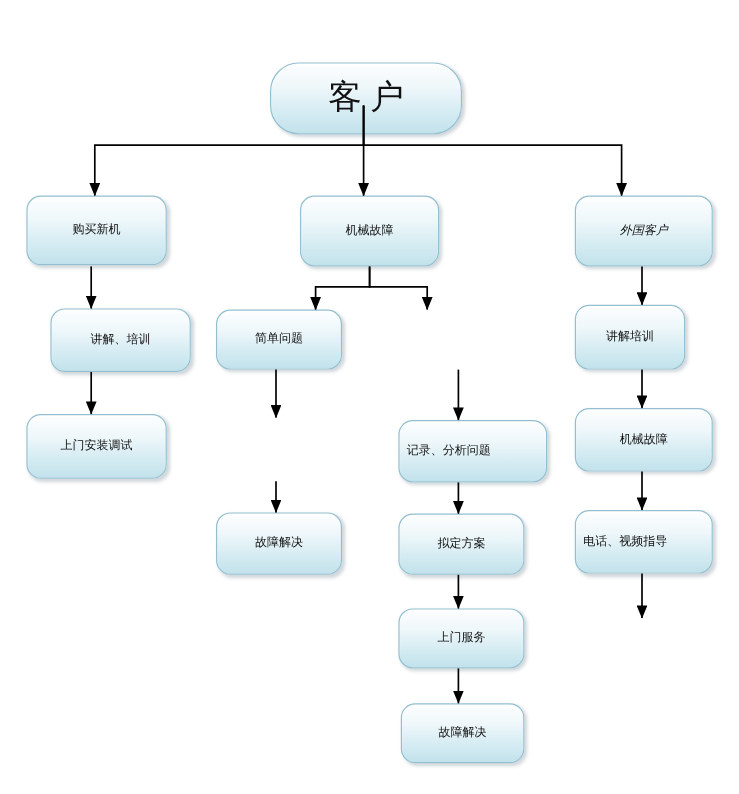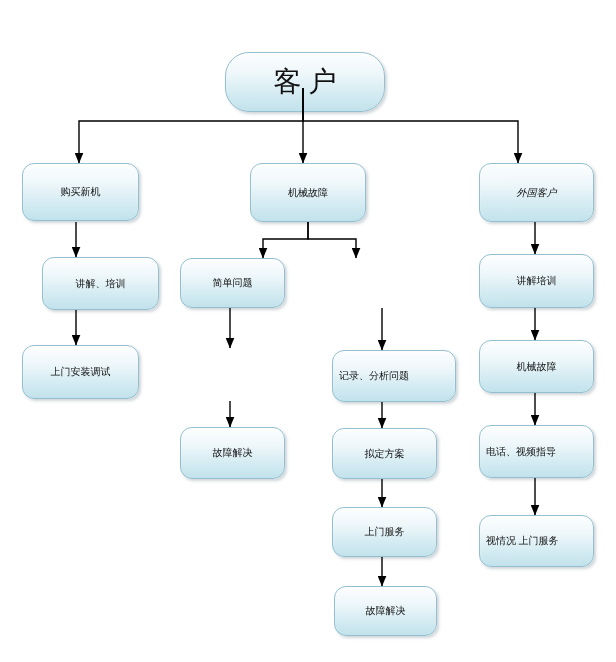--- a/index.html
+++ b/index.html
@@ -121,25 +121,22 @@
     </div>
     <div class="node" style="left: 332px; top: 507px; width: 105px; height: 50px;">
       <span class="lbl">上门服务</span>
     </div>
     <div class="node" style="left: 334px; top: 586px; width: 103px; height: 50px;">
       <span class="lbl">故障解决</span>
     </div>
     <div class="node" style="left: 479px; top: 163px; width: 115px; height: 59px; font-style: italic;">
       <span class="lbl">外国客户</span>
     </div>
-    <div class="node" style="left: 479px; top: 254px; width: 115px; height: 54px;">
+    <div class="node" style="left: 479px; top: 254px; width: 92px; height: 54px;">
       <span class="lbl">讲解培训</span>
     </div>
     <div class="node" style="left: 479px; top: 340px; width: 115px; height: 53px;">
       <span class="lbl">机械故障</span>
     </div>
     <div class="node left" style="left: 479px; top: 425px; width: 115px; height: 53px; white-space: nowrap;">
       <span class="lbl">电话、视频指导</span>
     </div>
-    <div class="node left" style="left: 479px; top: 515px; width: 115px; height: 52px;">
-      <span class="lbl">视情况 上门服务</span>
-    </div>
   </div>
 
 </body></html>

